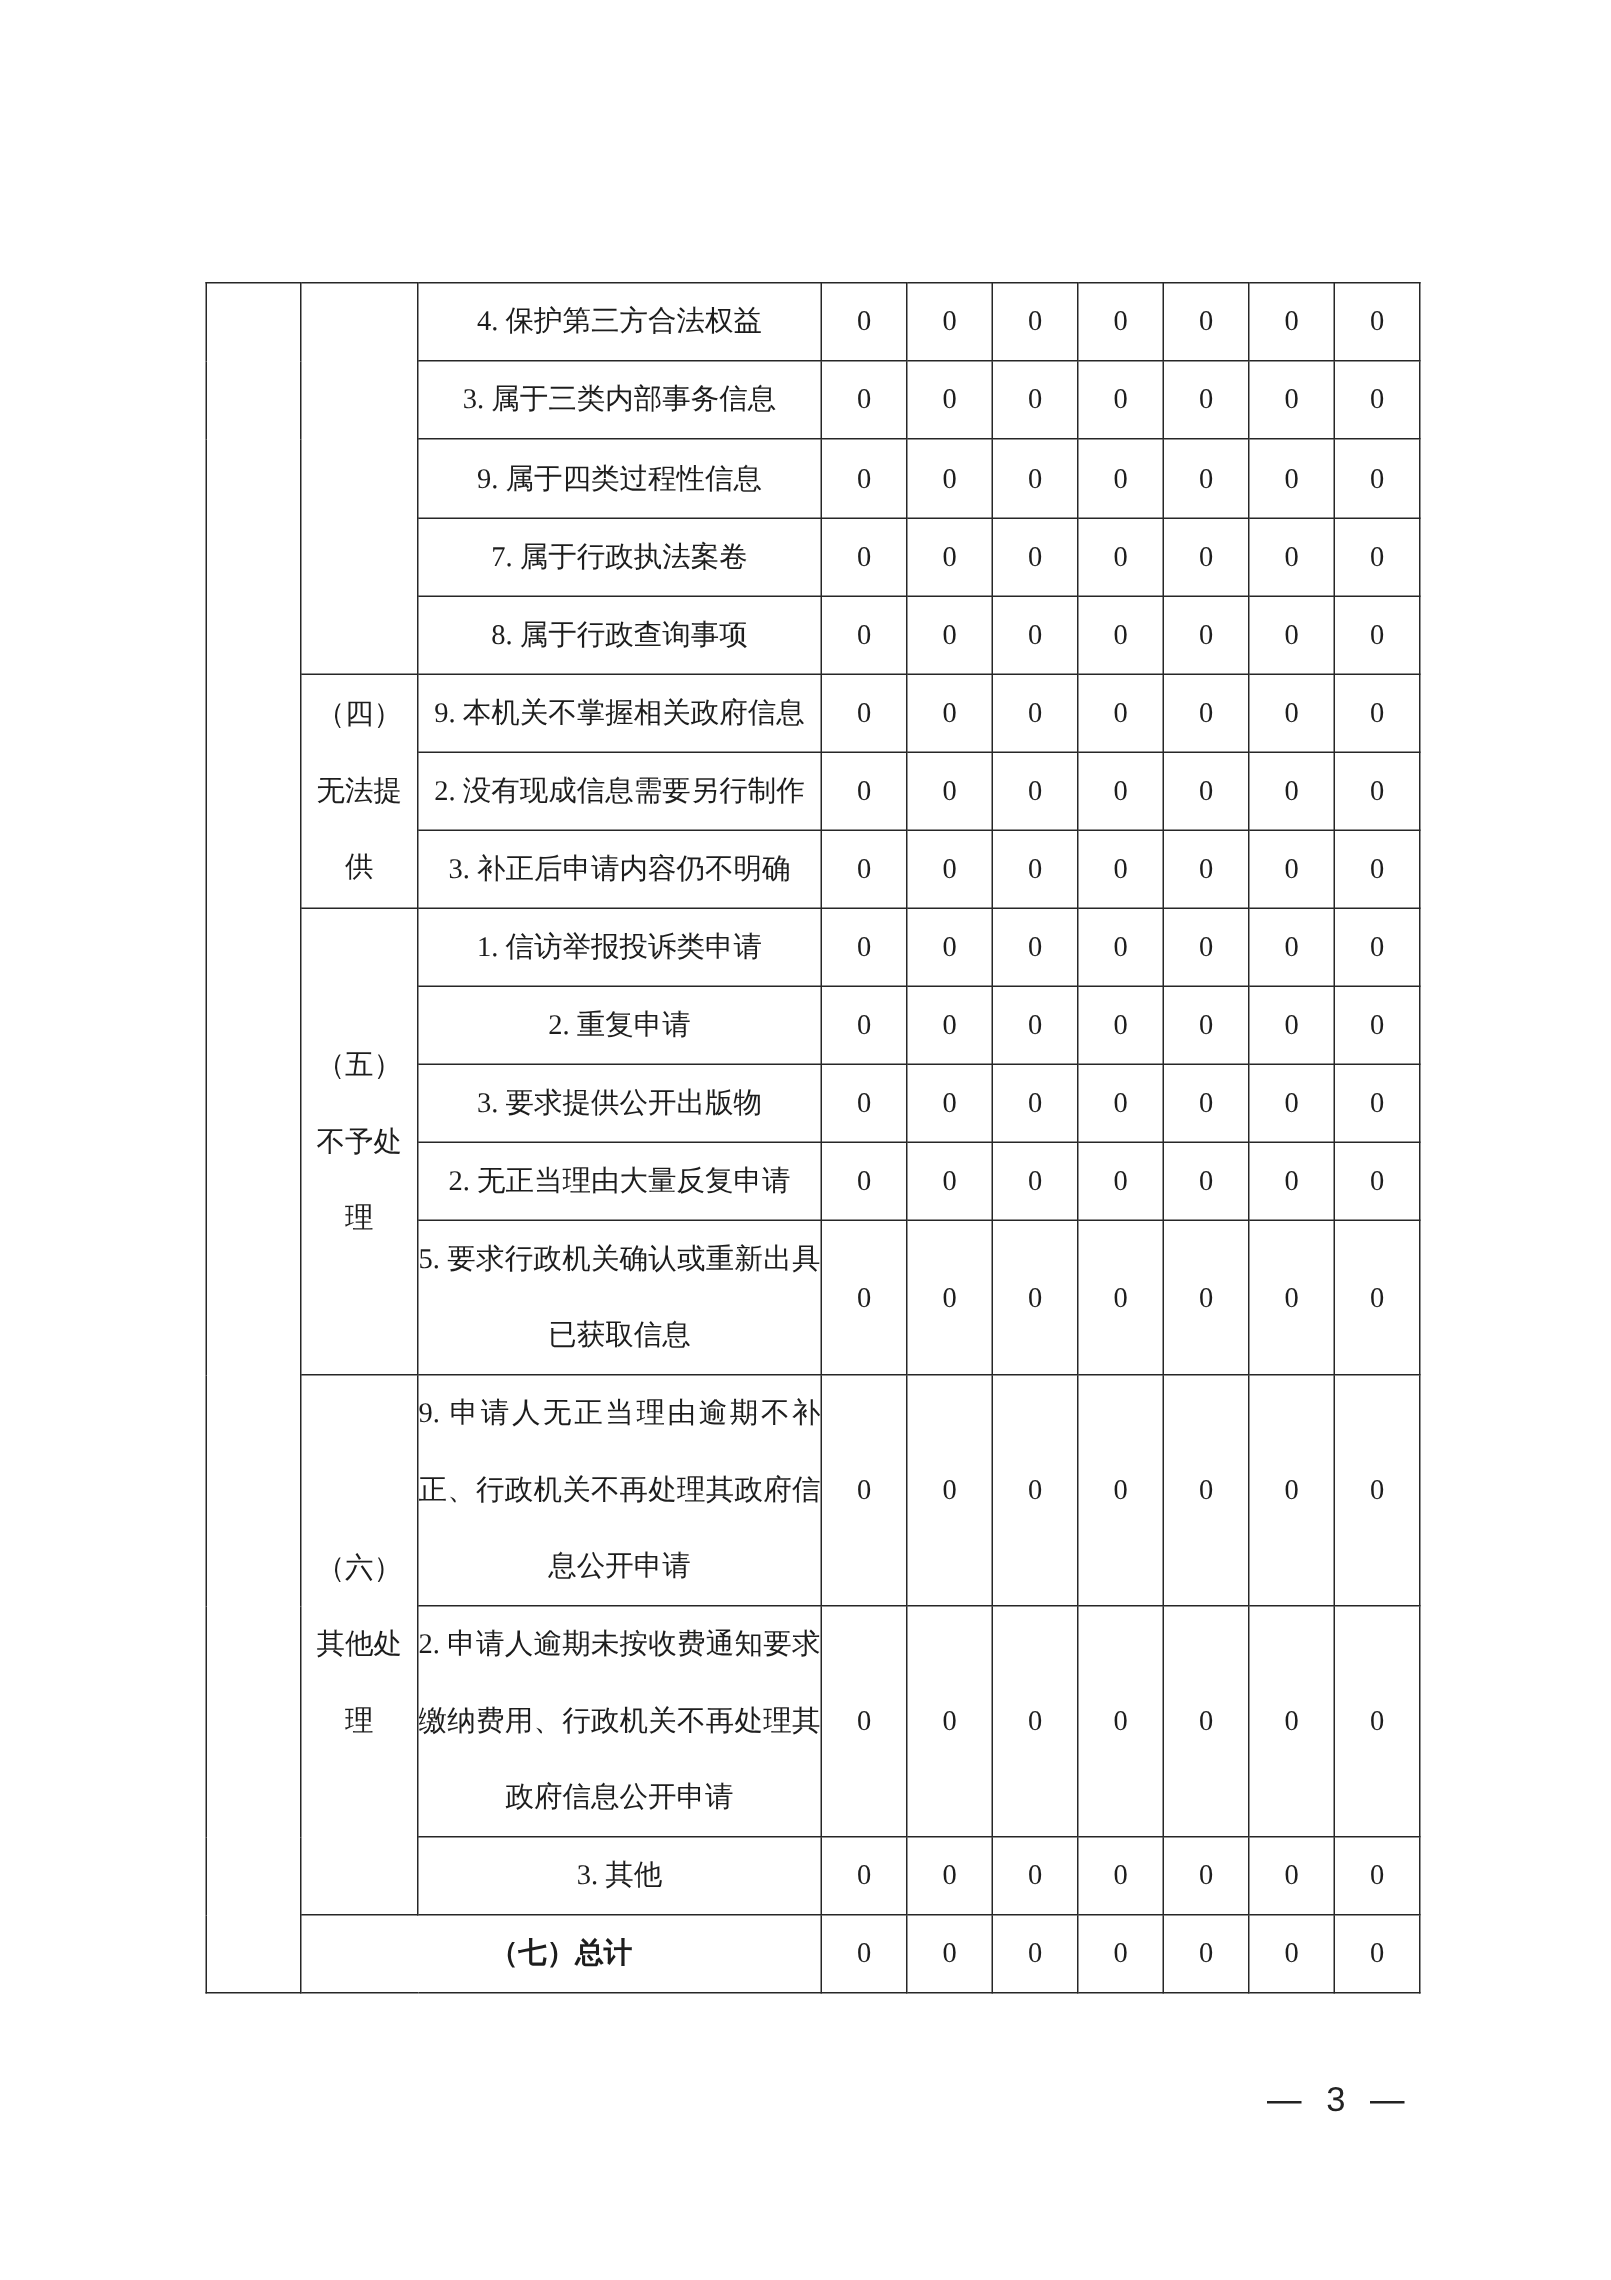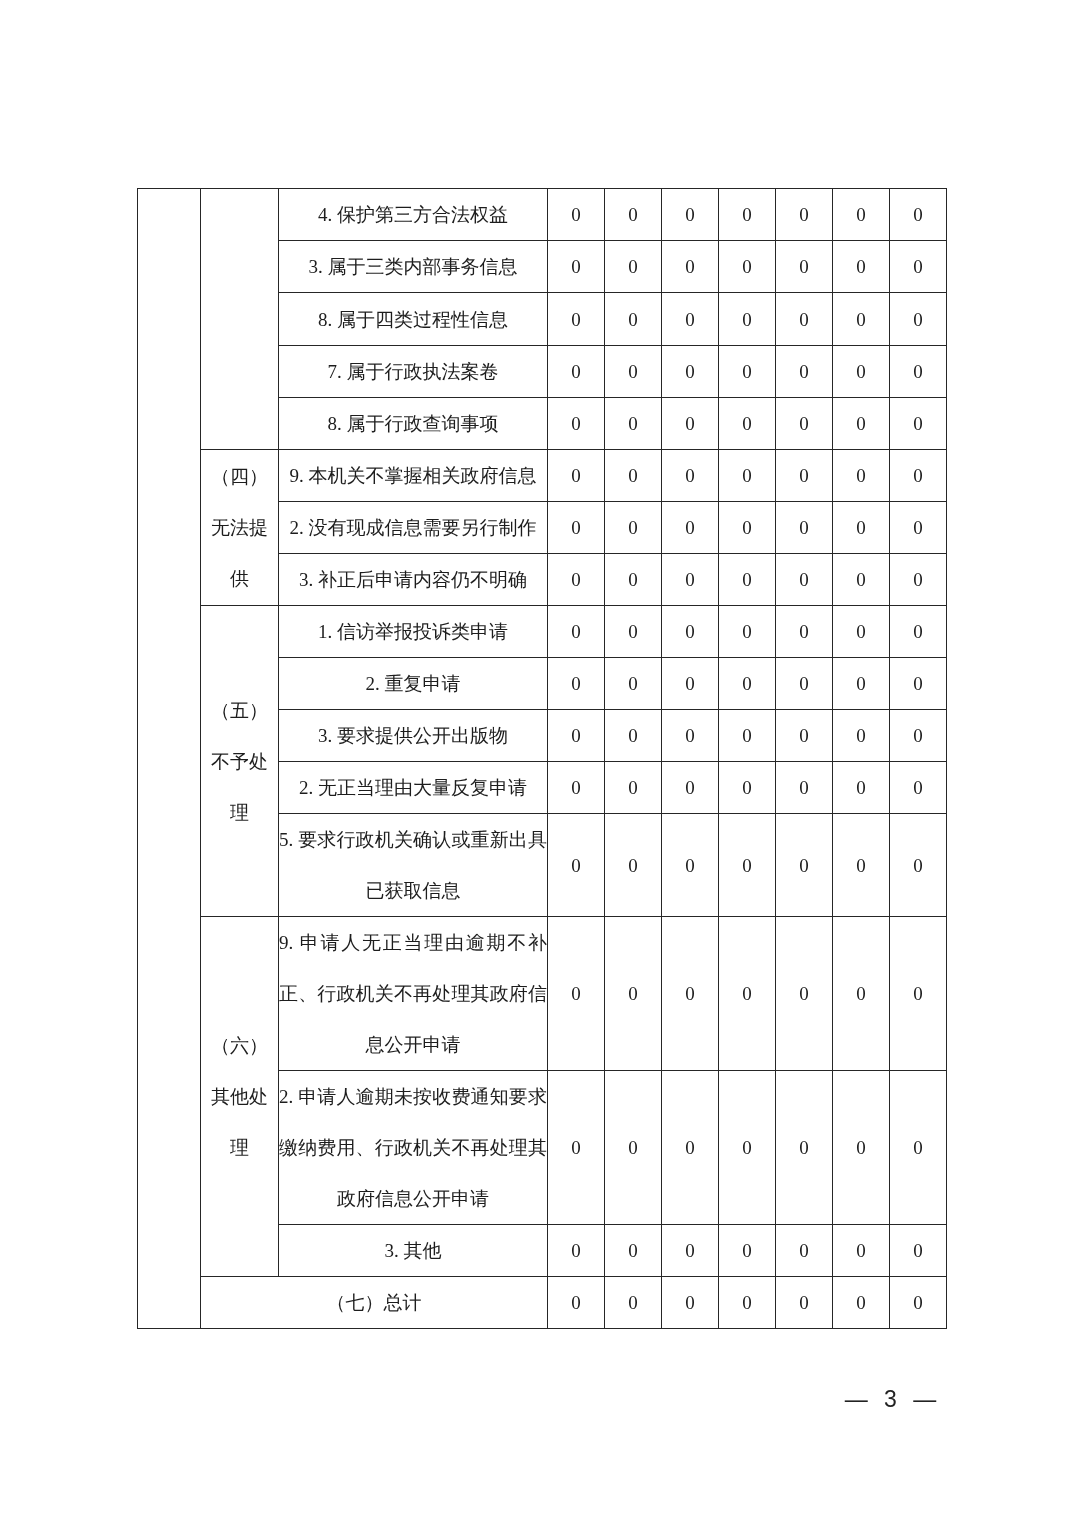--- a/index.html
+++ b/index.html
@@ -45,20 +45,21 @@
     white-space: pre-line;
   }
   td.item {
     width: 268px;
     text-align: justify;
     text-align-last: center;
     padding: 0 3px;
   }
   td.total {
     text-align: center;
+    font-weight: bold;
   }
   td.val {
     width: 56px;
     text-align: center;
     font-size: 20px;
   }
   .page-number {
     position: absolute;
     left: 838px;
     top: 1386px;
@@ -94,21 +95,21 @@
       <td class="item">3. 属于三类内部事务信息</td>
     <td class="val">0</td>
           <td class="val">0</td>
           <td class="val">0</td>
           <td class="val">0</td>
           <td class="val">0</td>
           <td class="val">0</td>
           <td class="val">0</td>
         </tr>
     <tr style="height:53px">
-      <td class="item">8. 属于四类过程性信息</td>
+      <td class="item">9. 属于四类过程性信息</td>
     <td class="val">0</td>
           <td class="val">0</td>
           <td class="val">0</td>
           <td class="val">0</td>
           <td class="val">0</td>
           <td class="val">0</td>
           <td class="val">0</td>
         </tr>
     <tr style="height:52px">
       <td class="item">7. 属于行政执法案卷</td>

